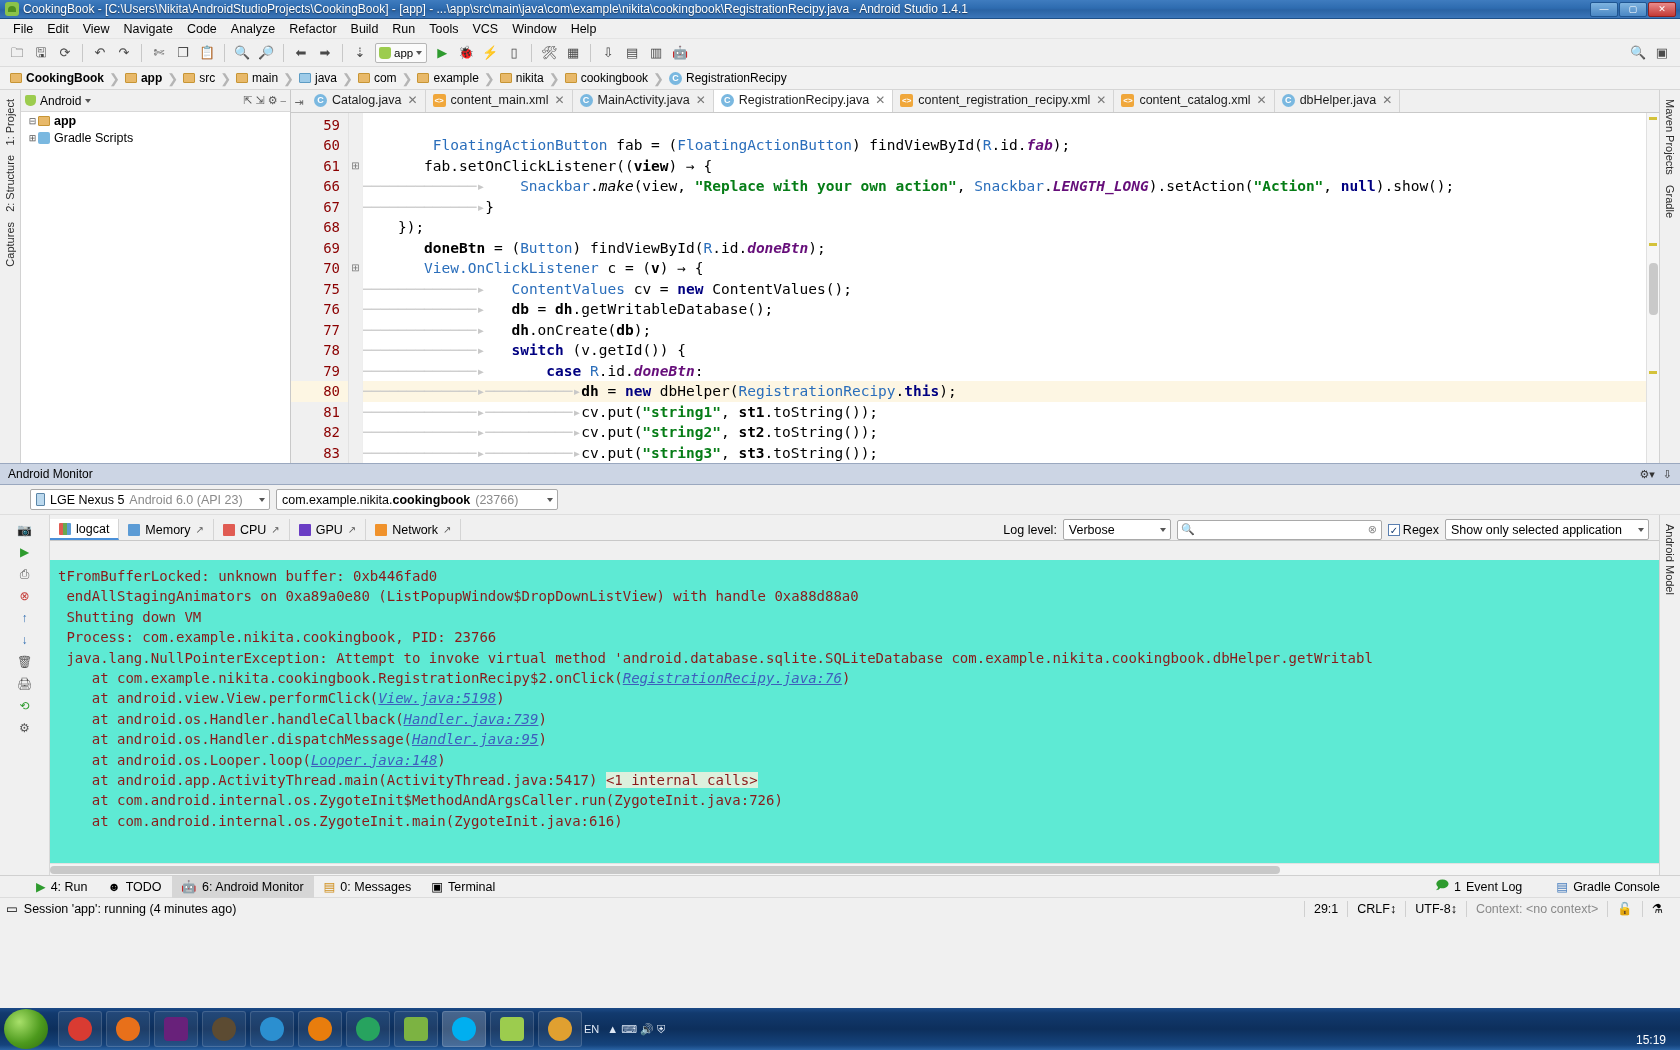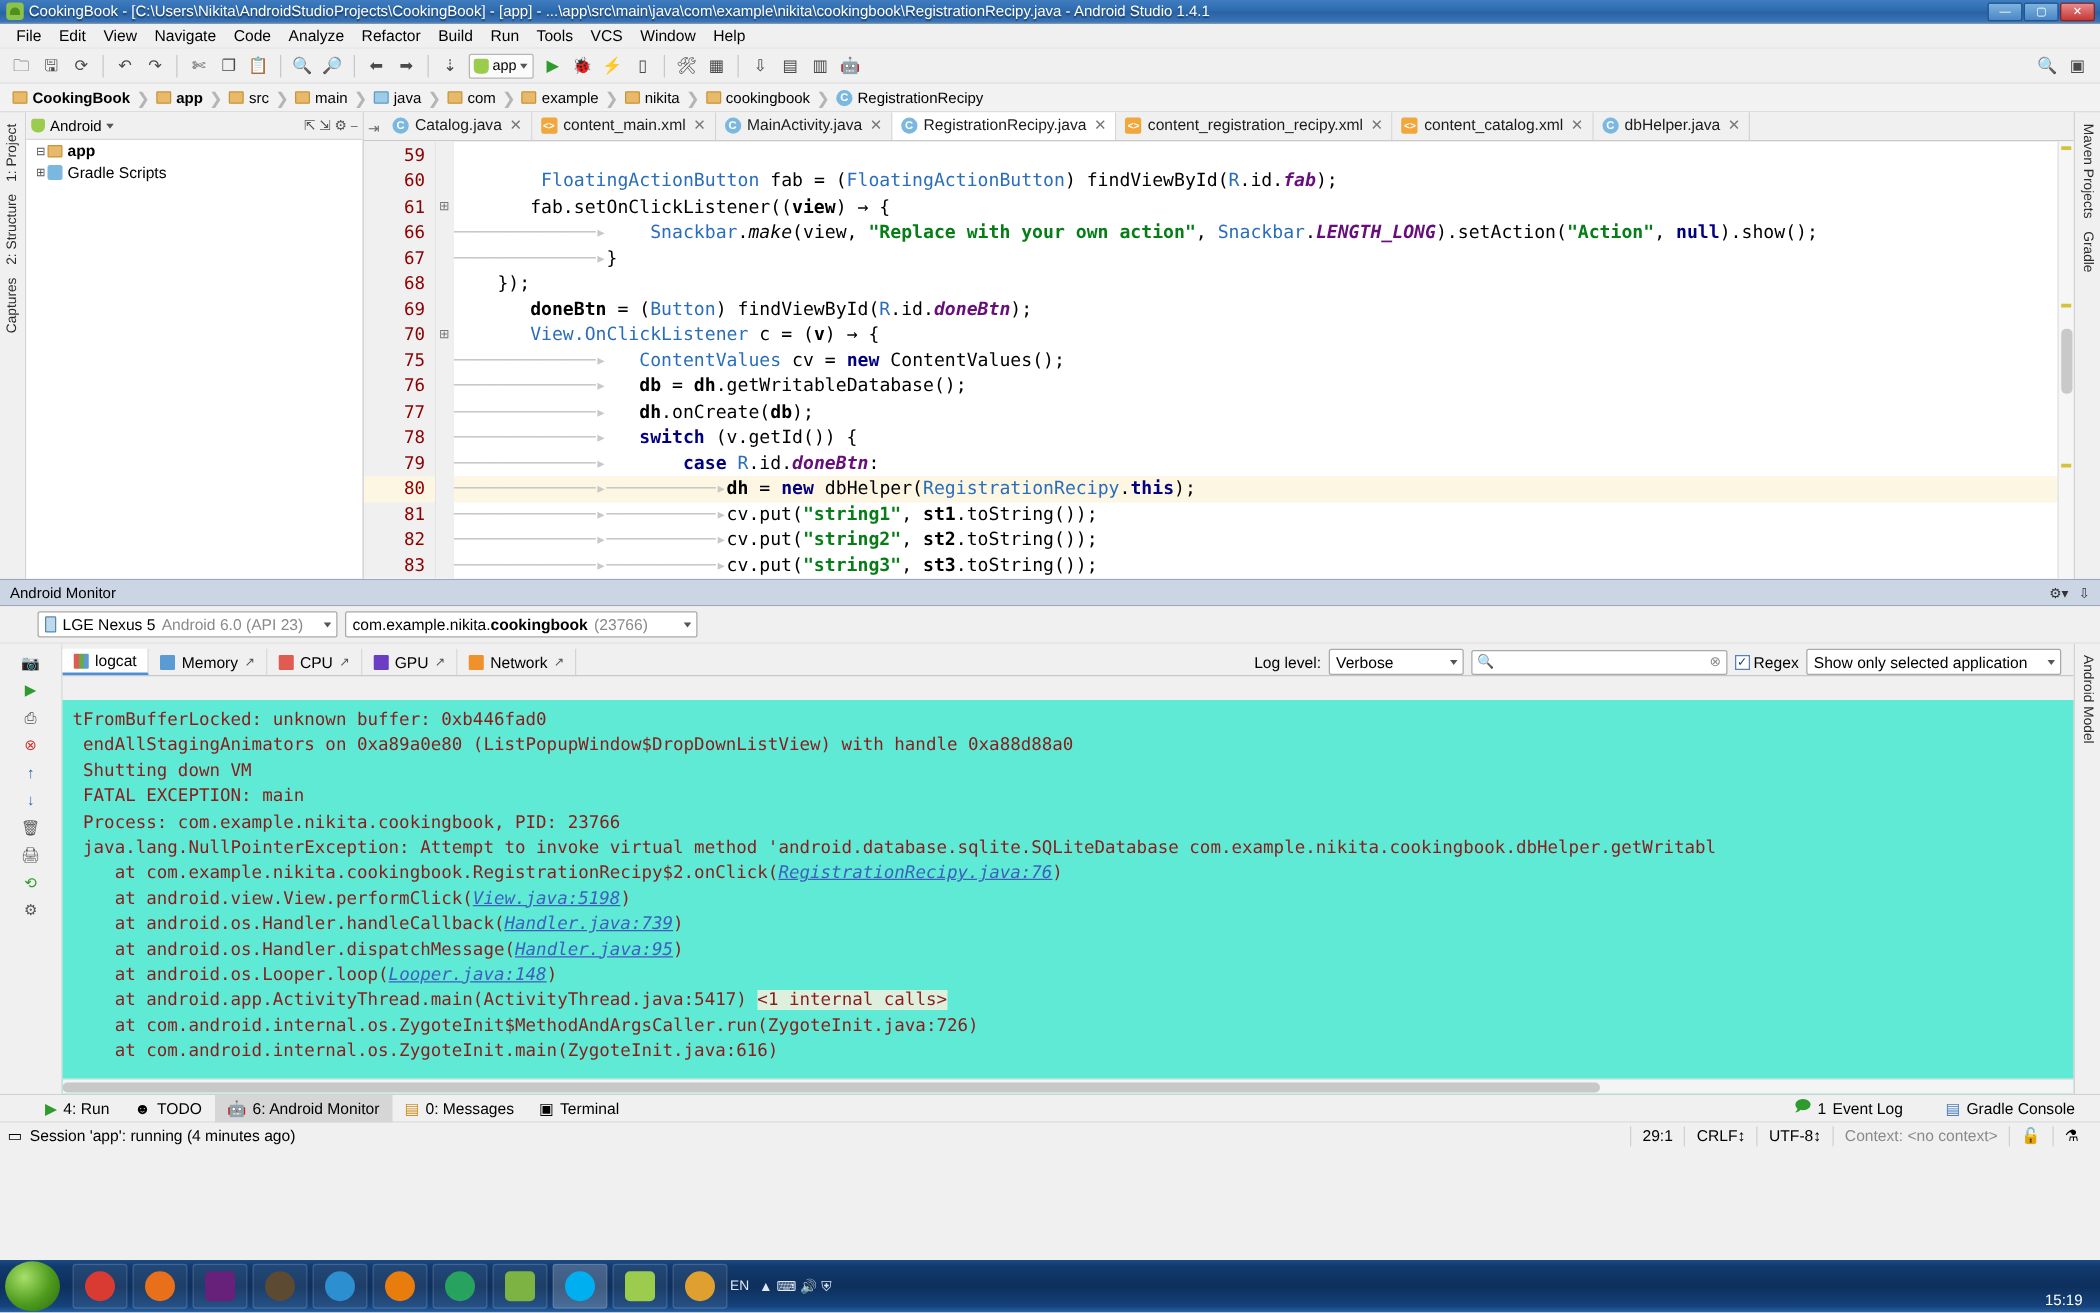--- a/index.html
+++ b/index.html
@@ -604,21 +604,20 @@
             <span>Show only selected application</span>
             <span class="caret" style="margin-left:auto"></span>
           </span>
         </div>
       </div>
 
       <div class="logpane" id="logpane">
           <div class="logline">tFromBufferLocked: unknown buffer: 0xb446fad0</div>
           <div class="logline"> endAllStagingAnimators on 0xa89a0e80 (ListPopupWindow$DropDownListView) with handle 0xa88d88a0</div>
           <div class="logline"> Shutting down VM</div>
-          <div class="logline"> FATAL EXCEPTION: main</div>
           <div class="logline"> Process: com.example.nikita.cookingbook, PID: 23766</div>
           <div class="logline"> java.lang.NullPointerException: Attempt to invoke virtual method 'android.database.sqlite.SQLiteDatabase com.example.nikita.cookingbook.dbHelper.getWritabl</div>
           <div class="logline">    at com.example.nikita.cookingbook.RegistrationRecipy$2.onClick(<span class="lnk">RegistrationRecipy.java:76</span>)</div>
           <div class="logline">    at android.view.View.performClick(<span class="lnk">View.java:5198</span>)</div>
           <div class="logline">    at android.os.Handler.handleCallback(<span class="lnk">Handler.java:739</span>)</div>
           <div class="logline">    at android.os.Handler.dispatchMessage(<span class="lnk">Handler.java:95</span>)</div>
           <div class="logline">    at android.os.Looper.loop(<span class="lnk">Looper.java:148</span>)</div>
           <div class="logline">    at android.app.ActivityThread.main(ActivityThread.java:5417) <span class="gray-chip">&lt;1 internal calls&gt;</span></div>
           <div class="logline">    at com.android.internal.os.ZygoteInit$MethodAndArgsCaller.run(ZygoteInit.java:726)</div>
           <div class="logline">    at com.android.internal.os.ZygoteInit.main(ZygoteInit.java:616)</div>

